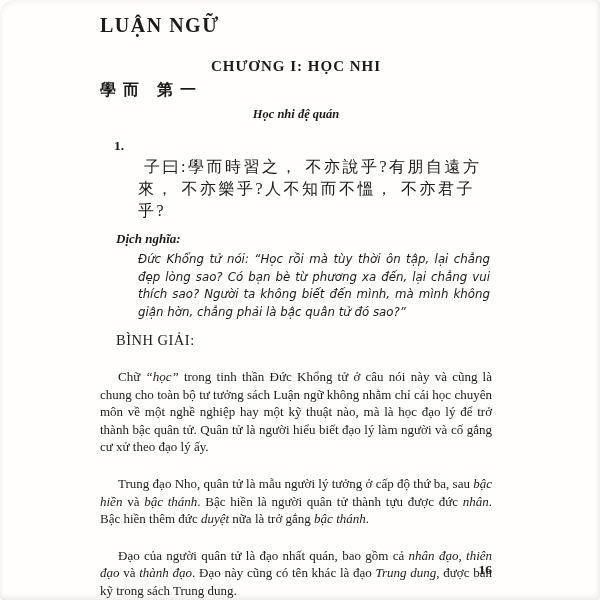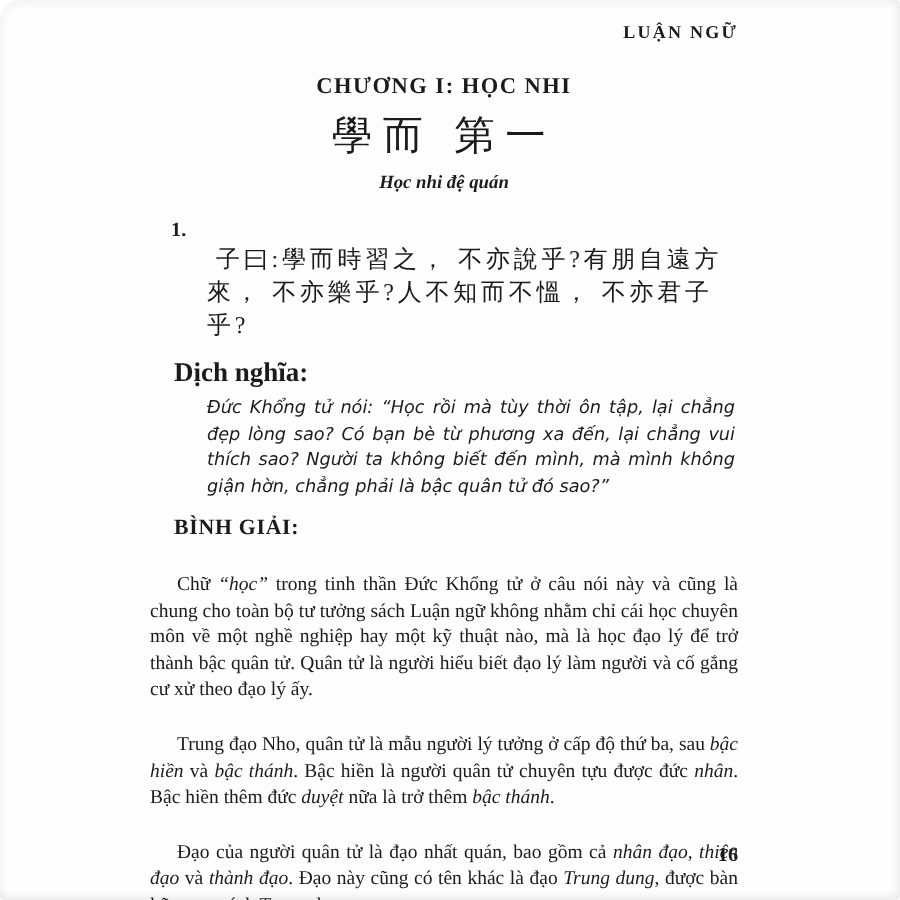--- a/index.html
+++ b/index.html
@@ -11,39 +11,38 @@
     background: #fffefd;
     color: #1b1b1b;
     font-family: "Liberation Serif", "DejaVu Serif", serif;
     padding: 14px 108px 0 100px;
     overflow: hidden;
     border-radius: 14px 3px 3px 3px;
     box-shadow: inset -2px -3px 5px rgba(0,0,0,0.07),
                 inset 2px 3px 5px rgba(0,0,0,0.04);
   }
   .book-title {
-    text-align: right;
-    font-size: 12px;
+    text-align: left;
+    font-size: 20px;
     font-weight: bold;
     letter-spacing: 1.5px;
     margin: 0;
   }
   .chapter-heading {
     text-align: center;
     font-size: 15px;
     font-weight: bold;
     letter-spacing: 1px;
     margin: 21px 0 0 0;
   }
   .chapter-hanzi {
-    text-align: center;
-    font-size: 27px;
+    font-size: 16px;
     letter-spacing: 7px;
     margin: 5px 0 0 0;
-    font-weight: normal;
+    font-weight: bold;
   }
   .chapter-subtitle {
     text-align: center;
     font-size: 12.5px;
     font-weight: bold;
     font-style: italic;
     margin: 6px 0 0 0;
   }
   .section-number {
     font-size: 13.5px;
@@ -58,35 +57,36 @@
     text-indent: 6px;
   }
   .transliteration {
     margin: 4px 6px 0 38px;
     font-style: italic;
     font-size: 12.8px;
     line-height: 17px;
     text-align: justify;
   }
   .block-label {
-    font-size: 18px;
+    font-size: 13px;
     font-weight: bold;
+    font-style: italic;
     margin: 9px 0 0 16px;
   }
   .dich-nghia-text {
     margin: 4px 2px 0 38px;
     font-family: "DejaVu Sans", sans-serif;
     font-style: italic;
     font-size: 11.8px;
     line-height: 17.5px;
     text-align: justify;
   }
   .binh-giai-label {
     font-size: 14.5px;
-    font-weight: bold;
+    font-weight: normal;
     letter-spacing: 0.5px;
     font-style: normal;
     margin: 11px 0 0 16px;
   }
   .commentary p {
     font-size: 13px;
     line-height: 17.6px;
     text-align: justify;
     text-indent: 18px;
     margin: 19px 0 0 0;
@@ -118,20 +118,20 @@
 
 
   <div class="block-label">Dịch nghĩa:</div>
 
   <div class="dich-nghia-text">Đức Khổng tử nói: “Học rồi mà tùy thời ôn tập, lại chẳng đẹp lòng sao? Có bạn bè từ phương xa đến, lại chẳng vui thích sao? Người ta không biết đến mình, mà mình không giận hờn, chẳng phải là bậc quân tử đó sao?”</div>
 
   <div class="block-label binh-giai-label">BÌNH GIẢI:</div>
 
   <div class="commentary">
     <p><span>Chữ </span><i>“học”</i><span> trong tinh thần Đức Khổng tử ở câu nói này và cũng là chung cho toàn bộ tư tưởng sách Luận ngữ không nhằm chỉ cái học chuyên môn về một nghề nghiệp hay một kỹ thuật nào, mà là học đạo lý để trở thành bậc quân tử. Quân tử là người hiểu biết đạo lý làm người và cố gắng cư xử theo đạo lý ấy.</span></p>
-    <p><span>Trung đạo Nho, quân tử là mẫu người lý tưởng ở cấp độ thứ ba, sau </span><i>bậc hiền</i><span> và </span><i>bậc thánh</i><span>. Bậc hiền là người quân tử chuyên tựu được đức </span><i>nhân</i><span>. Bậc hiền thêm đức </span><i>duyệt</i><span> nữa là trở thêm </span><i>bậc thánh</i><span>.</span></p>
+    <p><span>Trung đạo Nho, quân tử là mẫu người lý tưởng ở cấp độ thứ ba, sau </span><i>bậc hiền</i><span> và </span><i>bậc thánh</i><span>. Bậc hiền là người quân tử thành tựu được đức </span><i>nhân</i><span>. Bậc hiền thêm đức </span><i>duyệt</i><span> nữa là trở gắng </span><i>bậc thánh</i><span>.</span></p>
     <p><span>Đạo của người quân tử là đạo nhất quán, bao gồm cả </span><i>nhân đạo</i><span>, </span><i>thiên đạo</i><span> và </span><i>thành đạo</i><span>. Đạo này cũng có tên khác là đạo </span><i>Trung dung</i><span>, được bàn kỹ trong sách Trung dung.</span></p>
 
   </div>
 
   <div class="page-number">16</div>
 
 </div>
 
 </body></html>

